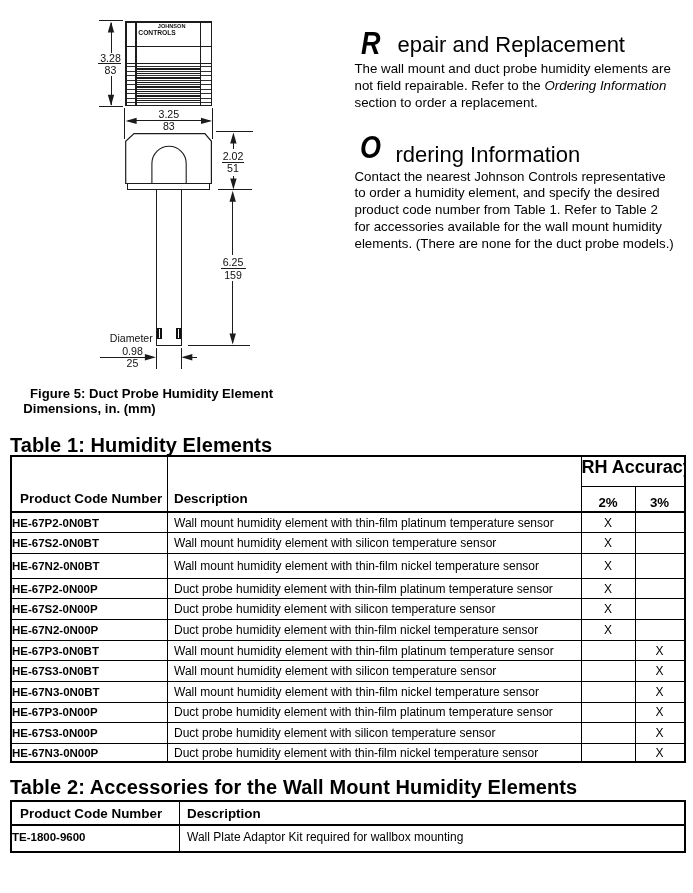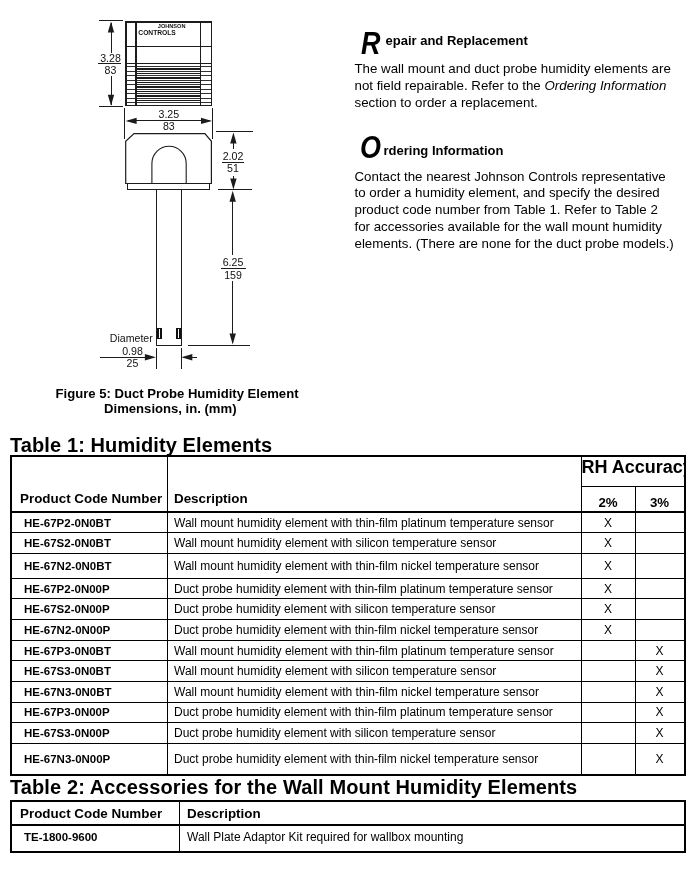--- a/index.html
+++ b/index.html
@@ -1,27 +1,27 @@
 <!DOCTYPE html>
 <html><head>
 <meta charset="utf-8">
 <style>
 html,body{margin:0;padding:0;}
 body{width:693px;height:893px;background:#ffffff;font-family:"Liberation Sans",sans-serif;color:#000;position:relative;overflow:hidden;}
 .abs{position:absolute;}
-.hd{font-weight:bold;font-size:13px;line-height:1;white-space:pre;}
+.hd{font-weight:normal;font-size:22px;line-height:1;white-space:pre;margin-left:12px;}
 .bigcap{font-weight:bold;font-style:italic;font-size:31.5px;line-height:1;white-space:pre;transform:scaleX(0.855);transform-origin:0 0;}
 .body{font-size:13.3px;line-height:16.85px;white-space:pre;}
-.cap{font-weight:bold;font-size:13.1px;line-height:14.6px;text-align:center;}
+.cap{font-weight:bold;font-size:13.1px;line-height:14.6px;}
 .ttitle{font-weight:bold;font-size:20px;line-height:1;letter-spacing:0.1px;white-space:pre;}
 table{border-collapse:collapse;table-layout:fixed;position:absolute;background:#fff;}
 table, td{border:1px solid #000;}
 table{border-width:2px;}
 td{padding:0;font-size:12px;overflow:hidden;white-space:nowrap;}
-td.code{font-weight:bold;font-size:11.5px;padding-left:12px;}
+td.code{font-weight:bold;font-size:11.5px;padding-left:0;}
 td.d1{padding-left:6px;margin-left:35px;}
 td.d2{padding-left:7px;}
 td.hc{font-weight:bold;font-size:13.4px;vertical-align:bottom;padding-bottom:5px;border-bottom:2px solid #000;}
 td.rha{font-weight:bold;font-size:18px;text-align:center;vertical-align:middle;padding-bottom:8px;}
 td.pct{font-weight:bold;font-size:13.3px;text-align:center;vertical-align:middle;padding-top:6px;border-bottom:2px solid #000;}
 td.x{text-align:center;}
 #t2 td.code,#t2 td.d2{padding-bottom:3px;}
 svg text{font-family:"Liberation Sans",sans-serif;fill:#111;}
 </style>
 </head>
@@ -220,21 +220,21 @@
         <td class="d1">Duct probe humidity element with thin-film platinum temperature sensor</td>
         <td class="x"></td>
         <td class="x">X</td>
       </tr>
   <tr style="height:20.65px">
         <td class="code">HE-67S3-0N00P</td>
         <td class="d1">Duct probe humidity element with silicon temperature sensor</td>
         <td class="x"></td>
         <td class="x">X</td>
       </tr>
-  <tr style="height:32px">
+  <tr style="height:19px">
         <td class="code">HE-67N3-0N00P</td>
         <td class="d1">Duct probe humidity element with thin-film nickel temperature sensor</td>
         <td class="x"></td>
         <td class="x">X</td>
       </tr>
 </tbody>
   </table>
 
 <div class="abs ttitle" style="left:10px;top:777px;">Table 2: Accessories for the Wall Mount Humidity Elements</div>
 <table id="t2" style="left:10px;top:800px;width:674px;">

